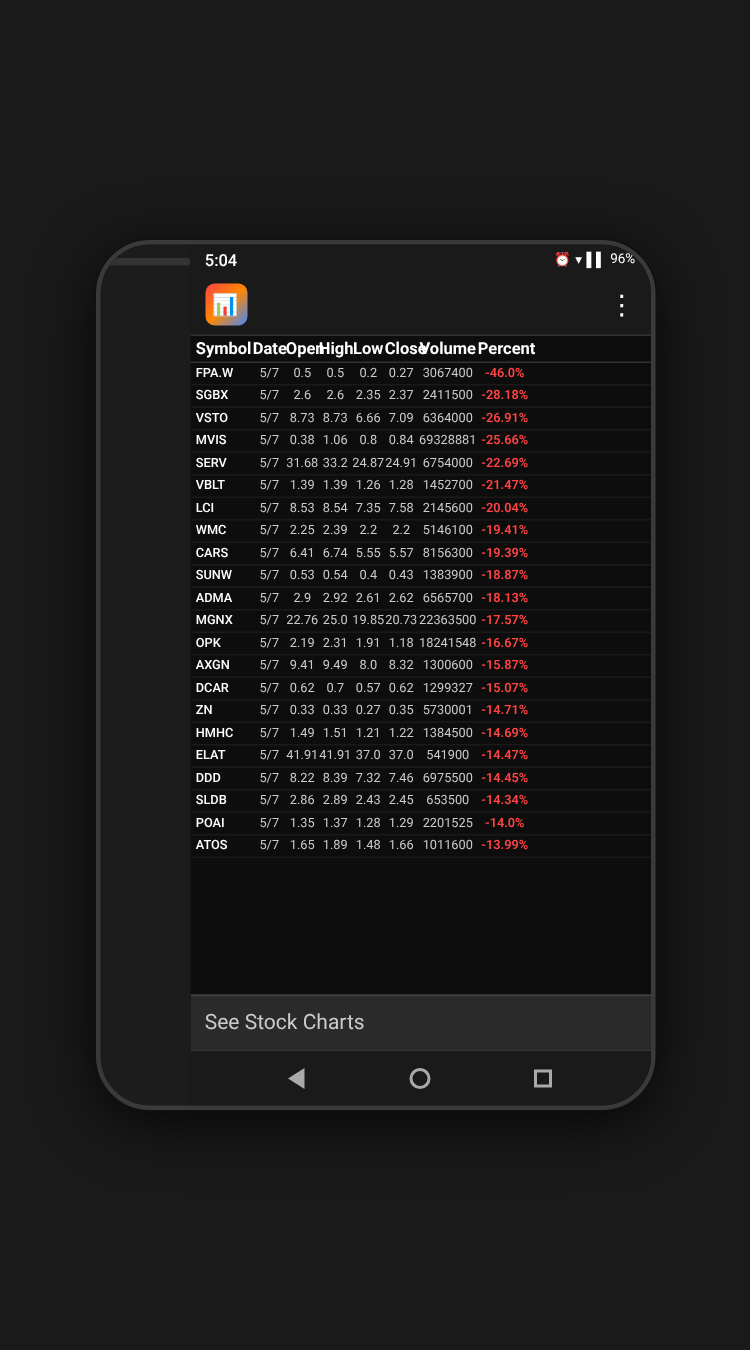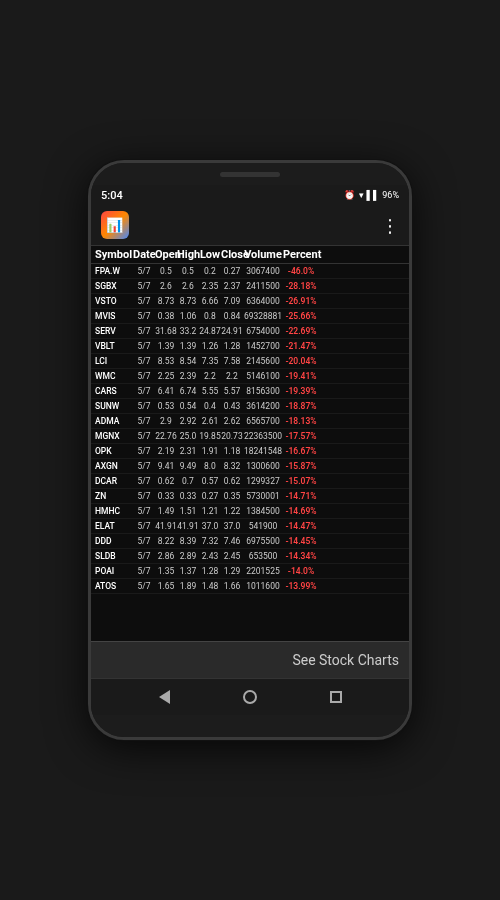--- a/index.html
+++ b/index.html
@@ -7,28 +7,28 @@
     body {
       background: #1a1a1a;
       display: flex;
       justify-content: center;
       align-items: center;
       min-height: 100vh;
       font-family: 'Roboto', Arial, sans-serif;
     }
 
     .phone-outer {
-      width: 324px;
+      width: 373px;
       height: 580px;
       background: #1c1c1c;
       border-radius: 36px;
       border: 3px solid #3a3a3a;
       box-shadow: 0 0 0 1px #111, 0 8px 40px rgba(0,0,0,0.8);
       display: flex;
-      flex-direction: column;
+      flex-direction: row;
       overflow: hidden;
       position: relative;
     }
 
     .phone-notch-top {
       height: 22px;
       background: #1c1c1c;
       display: flex;
       justify-content: center;
       align-items: center;
@@ -183,21 +183,21 @@
 
     .percent-negative {
       color: #ff4444 !important;
       font-weight: 600;
     }
 
     
     .see-charts-btn {
       background: #2a2a2a;
       color: #cccccc;
-      text-align: right;
+      text-align: left;
       padding: 10px;
       font-size: 14px;
       cursor: pointer;
       border-top: 1px solid #444;
       border-bottom: 1px solid #333;
     }
 
     
     .nav-bar {
       background: #1a1a1a;
@@ -380,21 +380,21 @@
             <span>8156300</span>
             <span class="percent-negative">-19.39%</span>
           </div>
           <div class="table-row">
             <span>SUNW</span>
             <span>5/7</span>
             <span>0.53</span>
             <span>0.54</span>
             <span>0.4</span>
             <span>0.43</span>
-            <span>3614200</span>
+            <span>1383900</span>
             <span class="percent-negative">-18.87%</span>
           </div>
           <div class="table-row">
             <span>ADMA</span>
             <span>5/7</span>
             <span>2.9</span>
             <span>2.92</span>
             <span>2.61</span>
             <span>2.62</span>
             <span>6565700</span>

